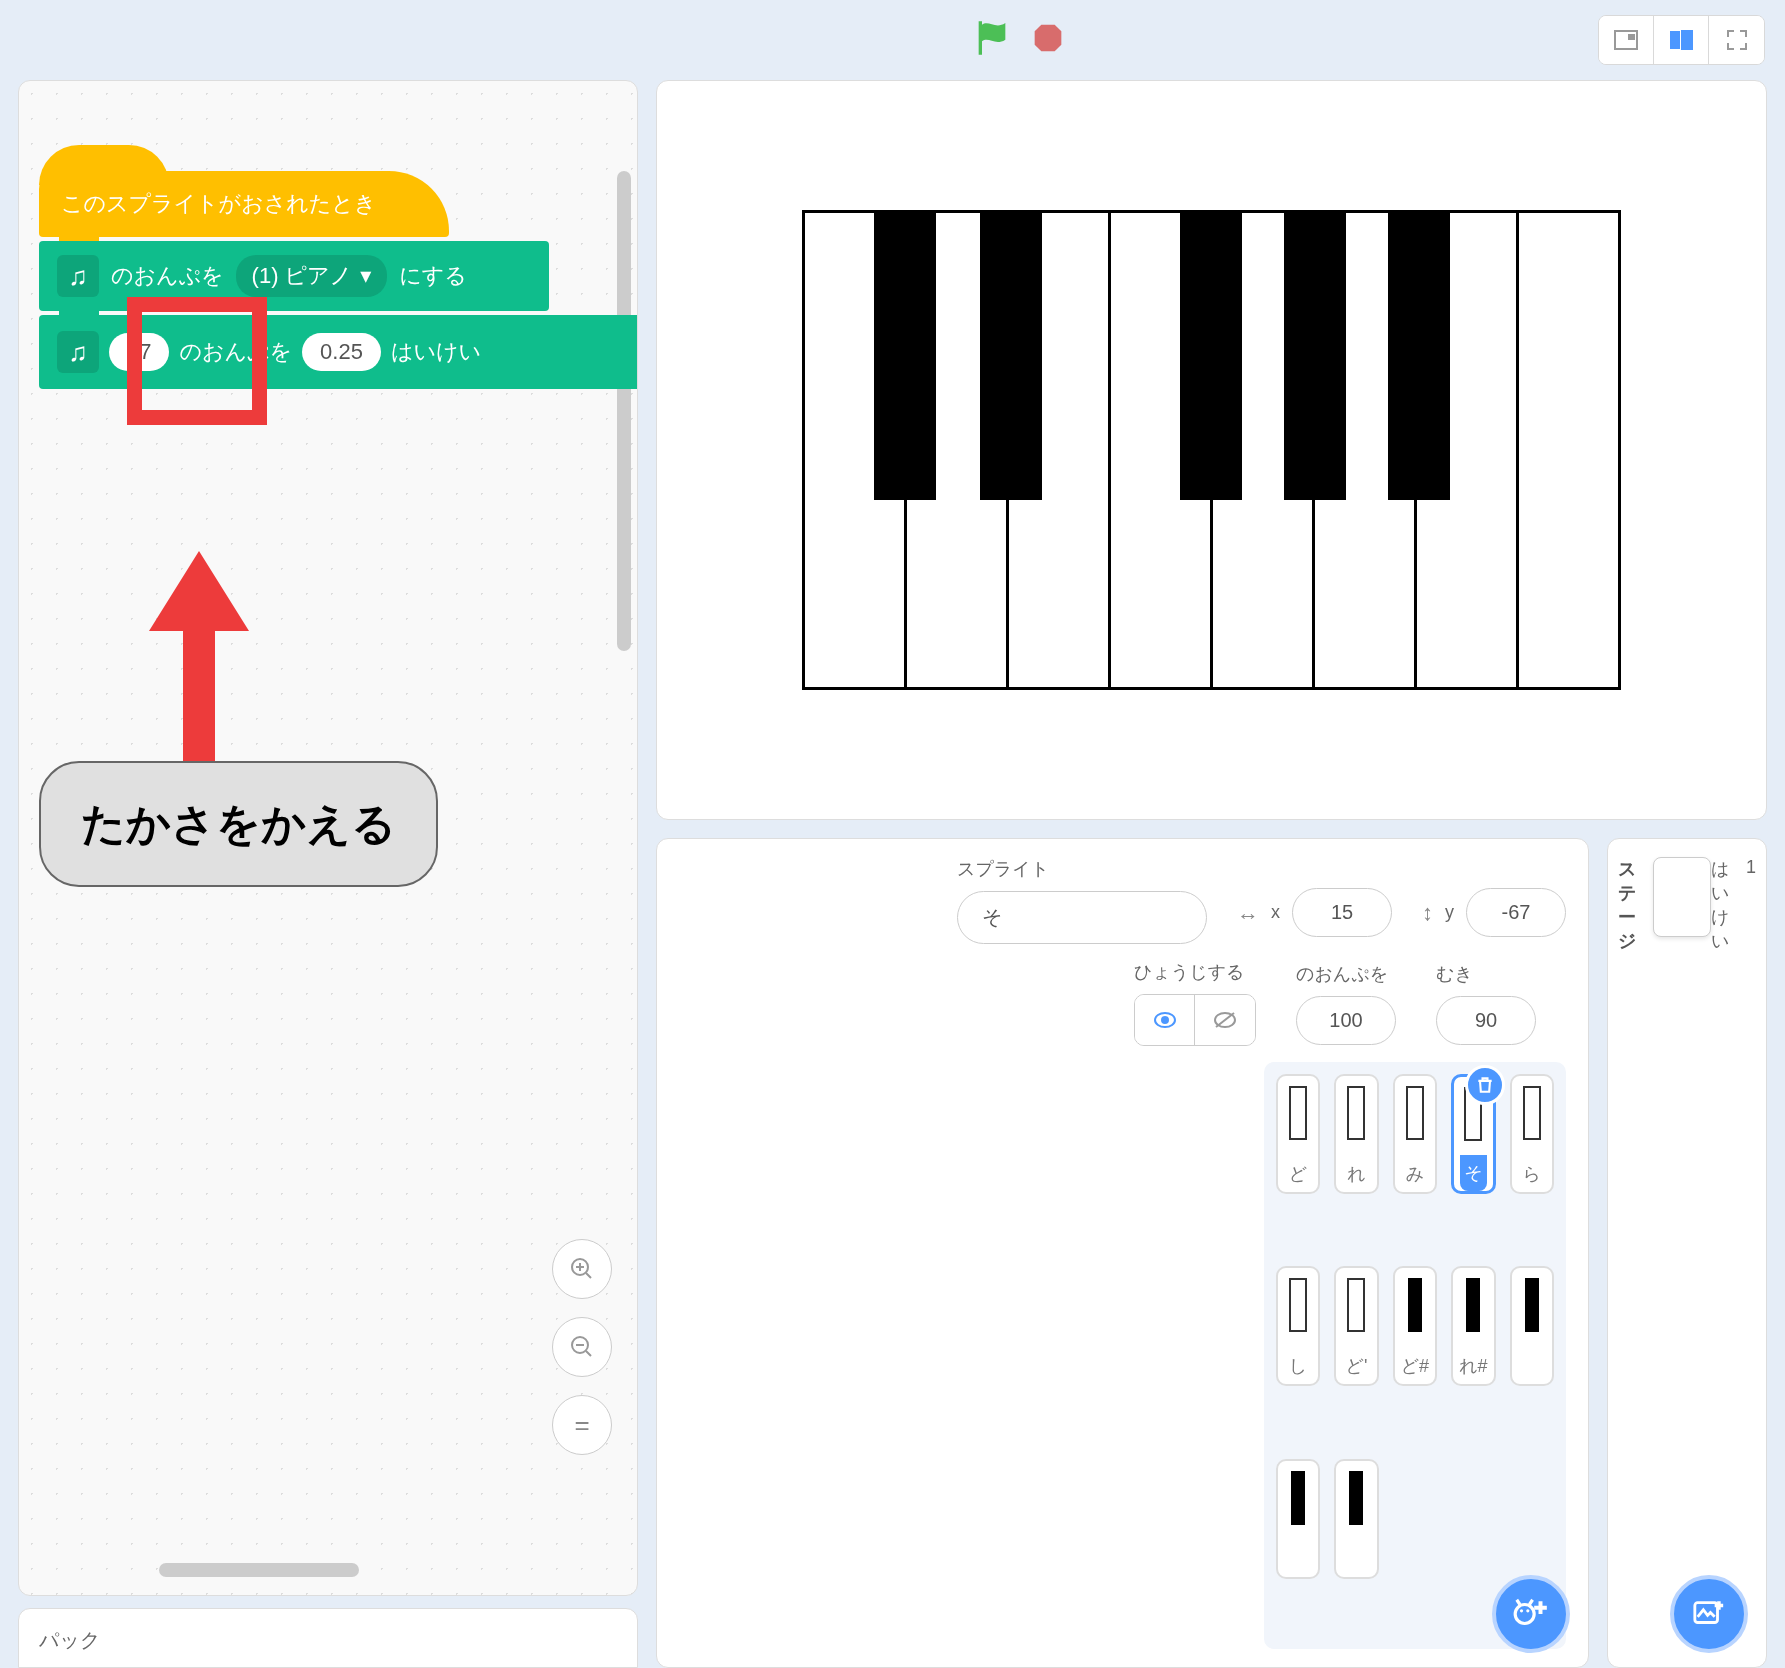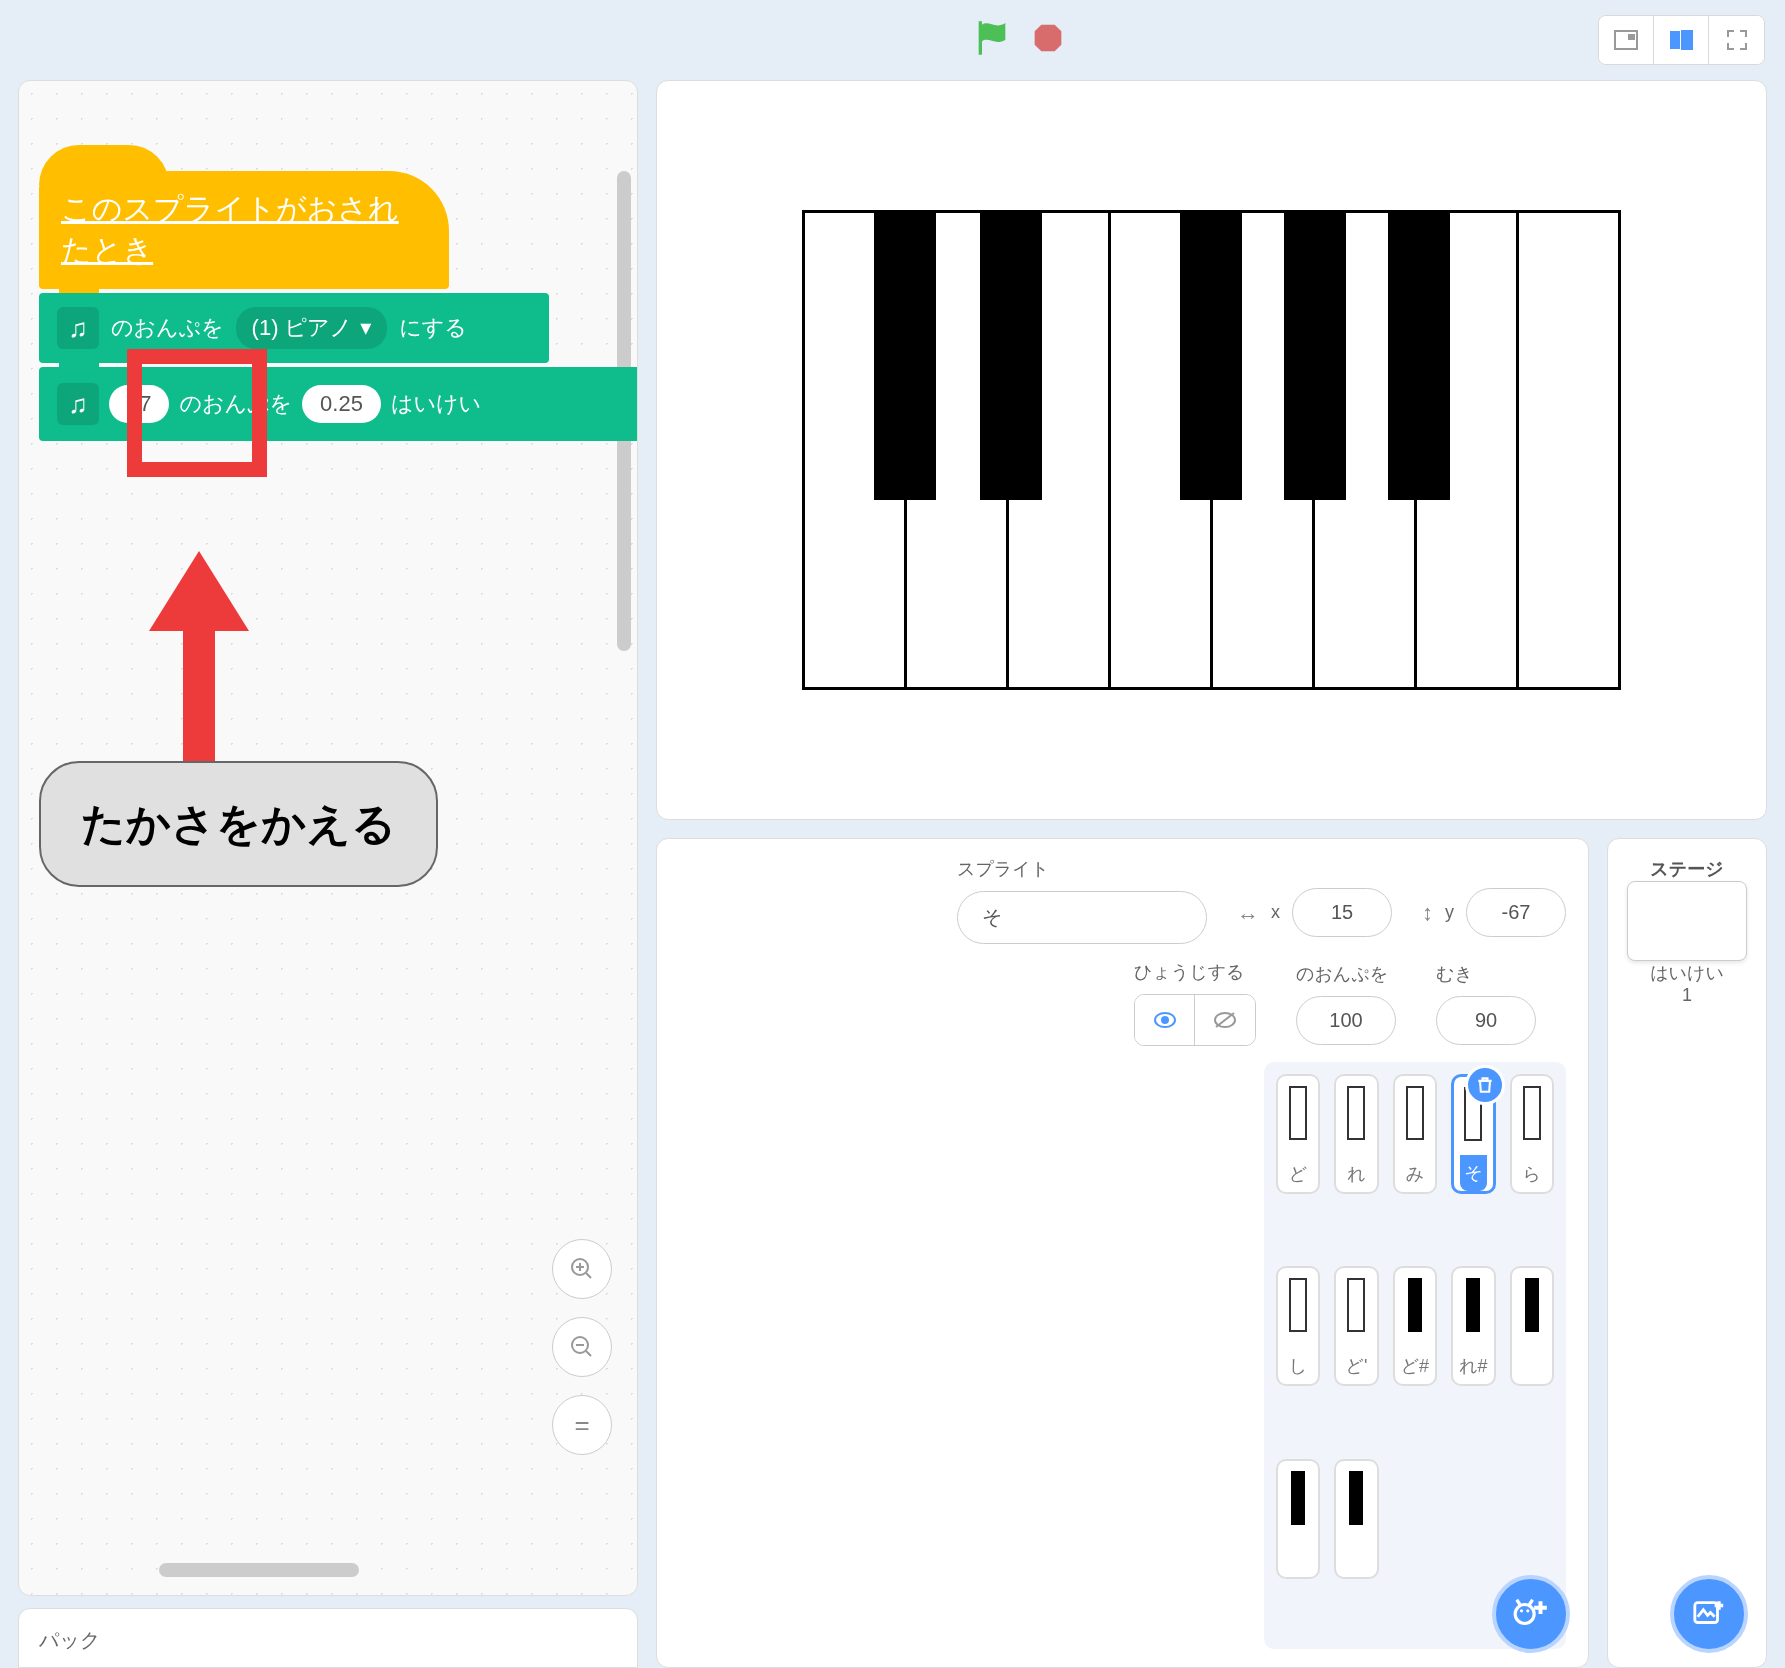--- a/index.html
+++ b/index.html
@@ -19,21 +19,21 @@
 .main { display: flex; gap: 18px; padding: 0 18px; height: calc(100% - 80px); }
 .left-col { width: 620px; display: flex; flex-direction: column; }
 .right-col { flex: 1; display: flex; flex-direction: column; gap: 18px; }
 
 
 .script-area { background: #f9f9f9; border: 1px solid #ddd; border-radius: 12px; flex: 1; position: relative; overflow: hidden;
   background-image: radial-gradient(circle, #ddd 1px, transparent 1px); background-size: 25px 25px; }
 .blocks-container { position: absolute; top: 90px; left: 20px; }
 
 
-.block-hat { background: #ffbf00; color: #fff; font-size: 30px; padding: 18px 22px; border-radius: 18px 60px 4px 4px; position: relative; width: 410px; text-decoration: underline; }
+.block-hat { background: #ffbf00; color: #fff; font-size: 22px; padding: 18px 22px; border-radius: 18px 60px 4px 4px; position: relative; width: 410px; }
 .block-hat::before { content:""; position:absolute; top:-26px; left:0; width:130px; height:40px; background:#ffbf00; border-radius: 60px 60px 0 0; }
 .block-hat::after { content:""; position:absolute; bottom:-10px; left:20px; width:40px; height:10px; background:#ffbf00; border-radius: 0 0 6px 6px; }
 
 
 .block-music1 { background: #0fbd8c; color:#fff; font-size: 22px; padding: 14px 18px; display:flex; align-items:center; gap:12px; width: 510px; border-radius: 4px; position: relative; margin-top:4px; }
 .block-music1::after { content:""; position:absolute; bottom:-10px; left:20px; width:40px; height:10px; background:#0fbd8c; border-radius: 0 0 6px 6px; }
 .music-icon { width:42px; height:42px; background:#0da57a; border-radius:6px; display:flex; align-items:center; justify-content:center; color:#fff; font-size:26px; }
 .dropdown-pill { background: #0da57a; border-radius: 20px; padding: 6px 16px; display:flex; align-items:center; gap:8px; }
 
 
@@ -61,21 +61,21 @@
 
 .stage-panel { background:#fff; border:1px solid #ddd; border-radius:12px; height: 740px; padding:18px; display:flex; align-items:center; justify-content:center; }
 .piano { display:flex; position:relative; height:480px; }
 .white-key { width:105px; height:480px; background:#fff; border:3px solid #000; margin-left:-3px; }
 .white-key:first-child{margin-left:0;}
 .black-key { position:absolute; width:62px; height:290px; background:#000; top:0; z-index:2; }
 
 
 .bottom-row { display:flex; gap:18px; flex:1; }
 .sprite-panel { flex:1; background:#fff; border:1px solid #ddd; border-radius:12px; padding:18px 22px; display:flex; flex-direction:column; gap:16px; position:relative; overflow:hidden;align-items:flex-end;}
-.stage-col { width:160px; display:flex; flex-direction:column; align-items:center; background:#fff; border:1px solid #ddd; border-radius:12px; padding:18px 10px; position:relative;}
+.stage-col { width:160px; display:flex; flex-direction:row; background:#fff; border:1px solid #ddd; border-radius:12px; padding:18px 10px; position:relative;}
 .info-row1 { display:flex; align-items:center; gap:30px; }
 .label { font-size:18px; color:#666; font-weight:500;}
 .pill-input { border:1px solid #ccc; border-radius:30px; padding:12px 24px; font-size:20px; min-width:100px; text-align:center; color:#555;}
 .pill-input.name { width:250px; text-align:left; }
 .xy-icon { color:#888; font-size:22px; font-weight:bold;}
 .info-row2 { display:flex; align-items:center; gap:40px; }
 .toggle-group { display:flex; border:1px solid #ccc; border-radius:10px; overflow:hidden; }
 .toggle-group button { width:60px; height:50px; border:none; background:#fff; display:flex; align-items:center; justify-content:center; font-size:22px; color:#999; cursor:pointer;}
 .toggle-group button.active { background:#fff; color:#4c97ff; border-right:1px solid #ccc;}
 .info-col { display:flex; flex-direction:column; gap:10px; align-items:flex-start;}

